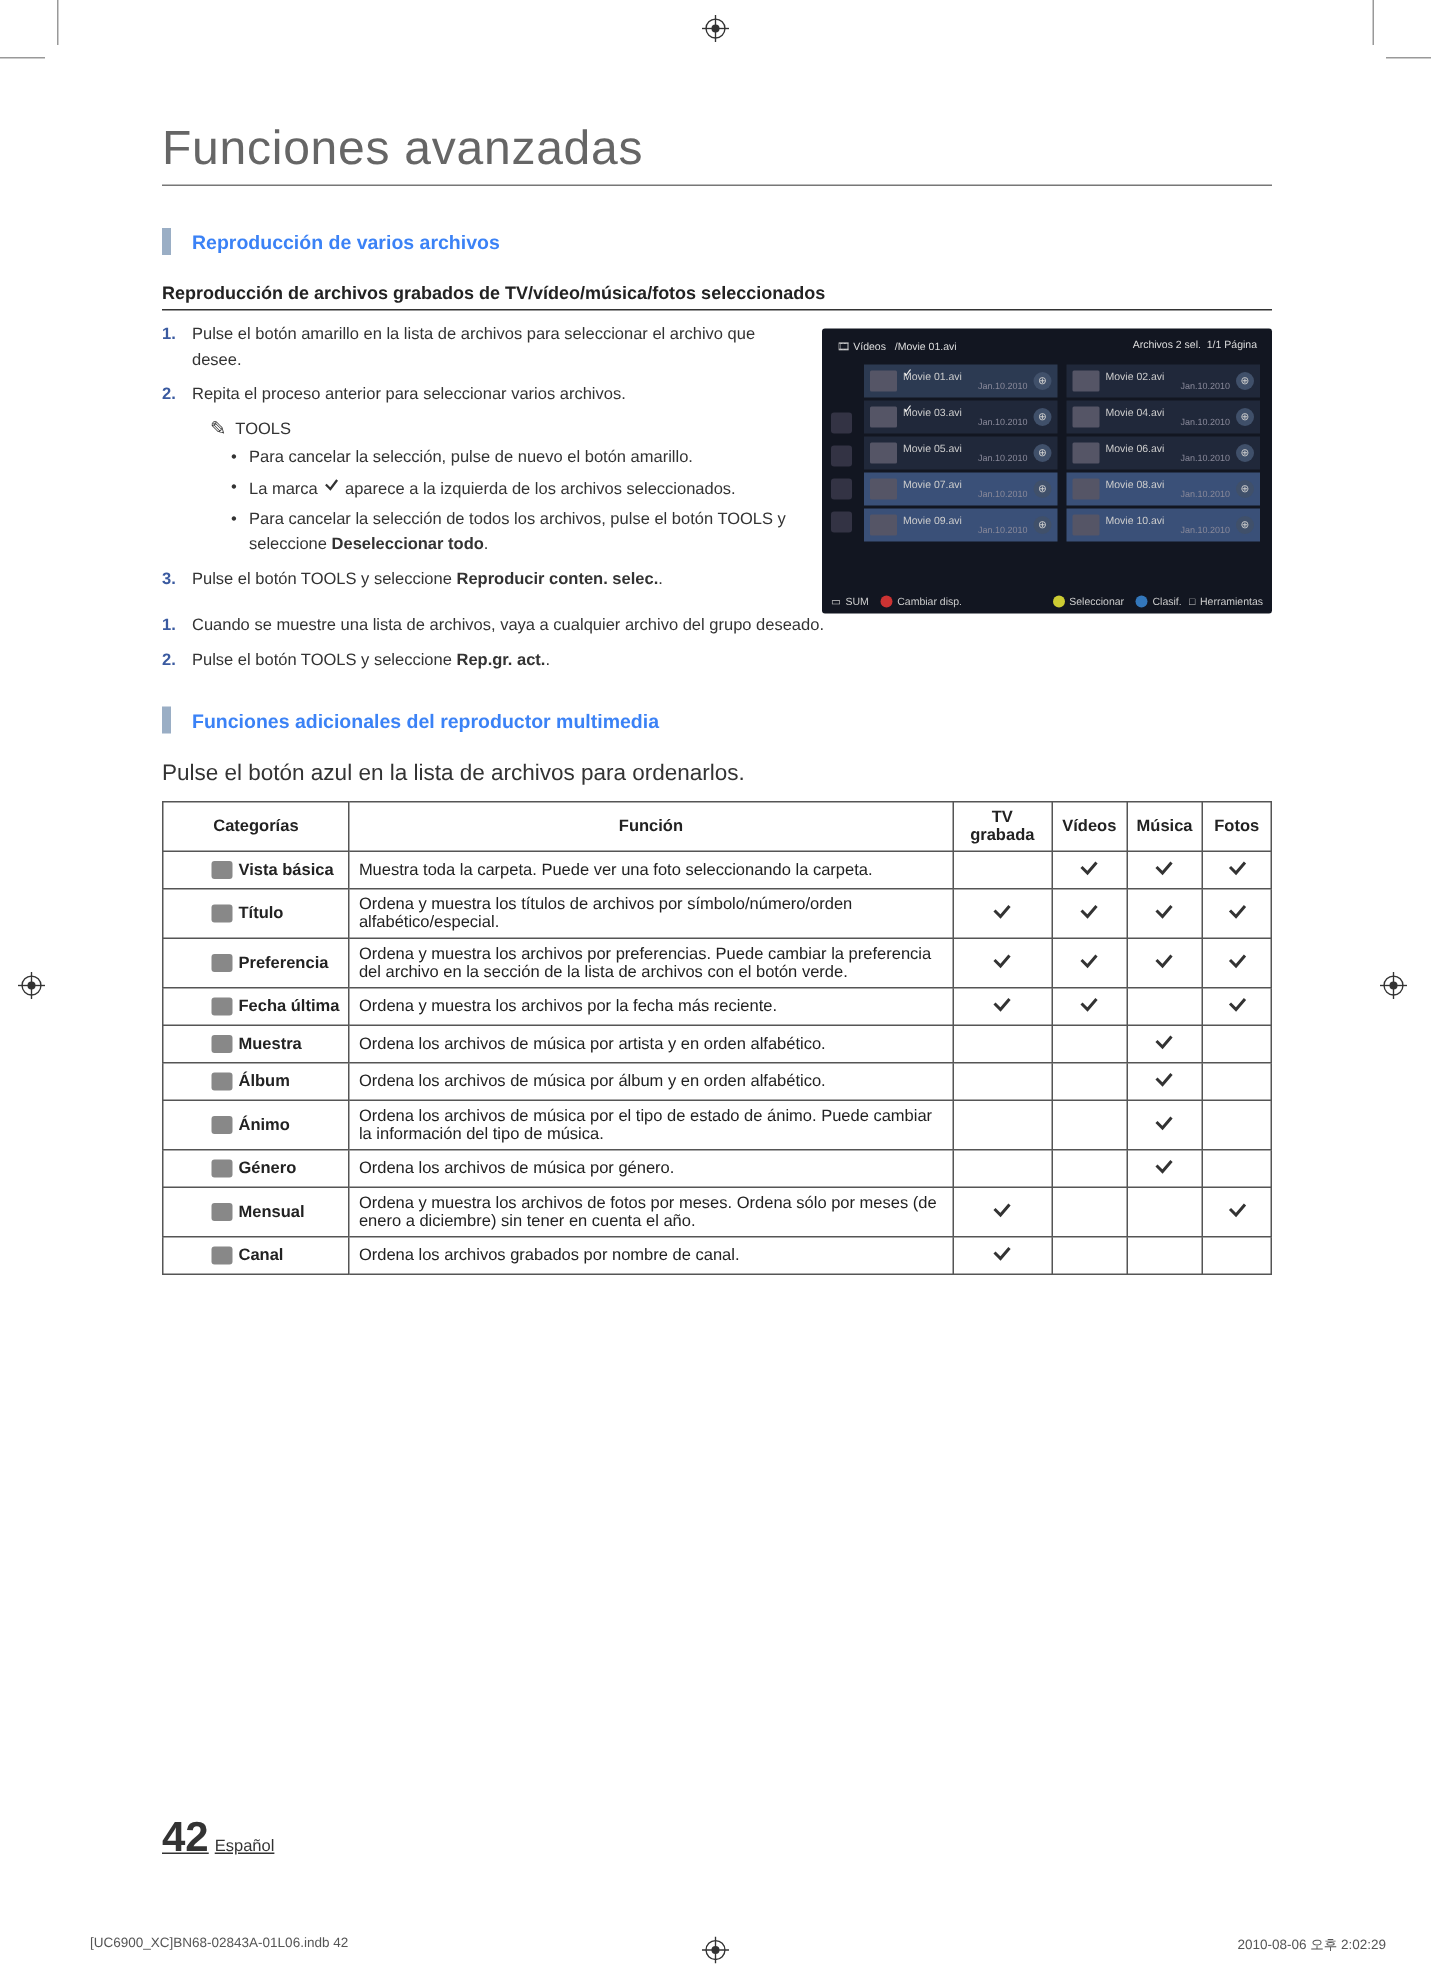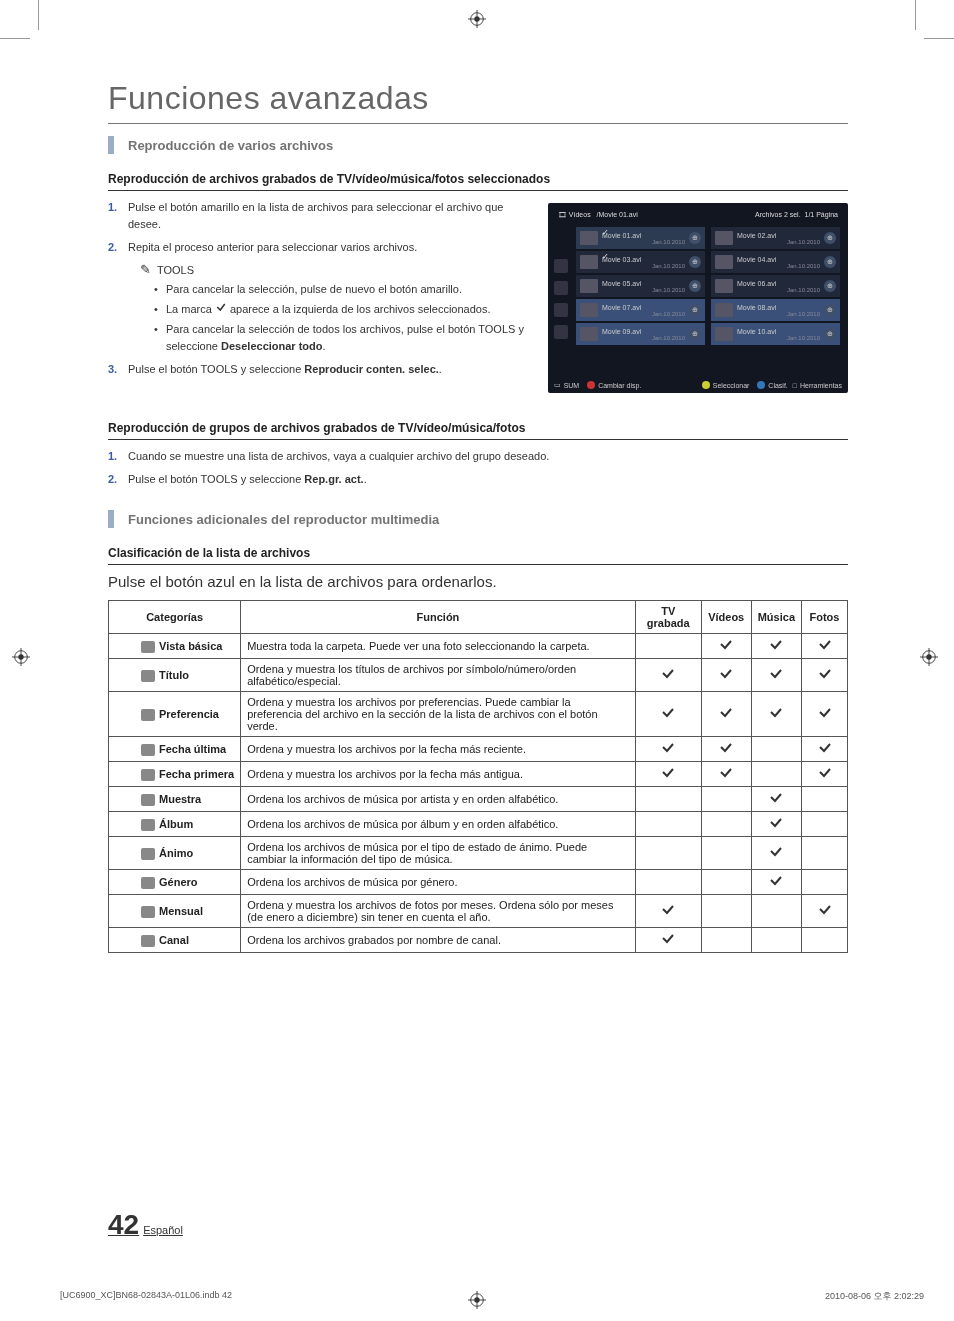--- a/index.html
+++ b/index.html
@@ -17,28 +17,28 @@
     top: 80px;
     width: 740px;
   }
   h1.title {
     font-size: 32px;
     font-weight: 300;
     color: #666;
     letter-spacing: 0.5px;
     border-bottom: 1px solid #777;
     padding-bottom: 6px;
-    margin-bottom: 12px;
+    margin-bottom: 28px;
   }
   .bar-heading {
     display: flex;
     align-items: center;
     font-size: 13px;
     font-weight: bold;
-    color: #737373;
+    color: #3b82f6;
     margin-bottom: 18px;
     margin-top: 6px;
   }
   .bar-heading .bar {
     display: inline-block;
     width: 6px;
     height: 18px;
     background: #9aaec5;
     margin-right: 14px;
   }
@@ -320,40 +320,38 @@
             </div>
           </div>
         <div class="ss-footer">
           <span class="pill">▭ <span>SUM</span>&nbsp;<span class="dot-a"></span> <span>Cambiar disp.</span></span>
           <span class="pill"><span class="dot-c"></span> <span>Seleccionar</span>&nbsp;<span class="dot-d"></span> <span>Clasif.</span>&nbsp;□ <span>Herramientas</span></span>
         </div>
       </div>
     </div>
   </div>
 
-  <div class="sub-head" style="margin-top:28px;">Reproducción de grupos de archivos grabados de TV/vídeo/música/fotos</div>
   <ol class="numbered">
     <li>
         <span class="num">1.</span>
         <span class="txt">Cuando se muestre una lista de archivos, vaya a cualquier archivo del grupo deseado.</span>
       </li>
     <li>
         <span class="num">2.</span>
         <span class="txt">
           <span>Pulse el botón </span><span>TOOLS</span><span> y seleccione </span><span class="strong">Rep.gr. act.</span><span>.</span>
         </span>
       </li>
   </ol>
 
   <div class="bar-heading" style="margin-top:22px;">
     <span class="bar"></span>
       <span>Funciones adicionales del reproductor multimedia</span>
   </div>
 
-  <div class="sub-head">Clasificación de la lista de archivos</div>
   <p class="desc">Pulse el botón azul en la lista de archivos para ordenarlos.</p>
 
   <table class="cat">
     <thead>
       <tr>
         <th style="width:100px;">Categorías</th>
         <th>Función</th>
         <th style="width:66px;">TV grabada</th>
         <th style="width:50px;">Vídeos</th>
         <th style="width:50px;">Música</th>
@@ -415,34 +413,20 @@
             </svg></td>
           <td class="center"><svg width="16" height="12" viewBox="0 0 16 12">
               <polyline points="3,5 7,9 13,2" fill="none" stroke="#333" stroke-width="2"></polyline>
             </svg></td>
           <td class="center"></td>
           <td class="center"><svg width="16" height="12" viewBox="0 0 16 12">
               <polyline points="3,5 7,9 13,2" fill="none" stroke="#333" stroke-width="2"></polyline>
             </svg></td>
         </tr>
         <tr>
-          <td class="icon-cell"><span class="row-icon"></span><b>Fecha primera</b></td>
-          <td>Ordena y muestra los archivos por la fecha más antigua.</td>
-          <td class="center"><svg width="16" height="12" viewBox="0 0 16 12">
-              <polyline points="3,5 7,9 13,2" fill="none" stroke="#333" stroke-width="2"></polyline>
-            </svg></td>
-          <td class="center"><svg width="16" height="12" viewBox="0 0 16 12">
-              <polyline points="3,5 7,9 13,2" fill="none" stroke="#333" stroke-width="2"></polyline>
-            </svg></td>
-          <td class="center"></td>
-          <td class="center"><svg width="16" height="12" viewBox="0 0 16 12">
-              <polyline points="3,5 7,9 13,2" fill="none" stroke="#333" stroke-width="2"></polyline>
-            </svg></td>
-        </tr>
-        <tr>
           <td class="icon-cell"><span class="row-icon"></span><b>Muestra</b></td>
           <td>Ordena los archivos de música por artista y en orden alfabético.</td>
           <td class="center"></td>
           <td class="center"></td>
           <td class="center"><svg width="16" height="12" viewBox="0 0 16 12">
               <polyline points="3,5 7,9 13,2" fill="none" stroke="#333" stroke-width="2"></polyline>
             </svg></td>
           <td class="center"></td>
         </tr>
         <tr>

